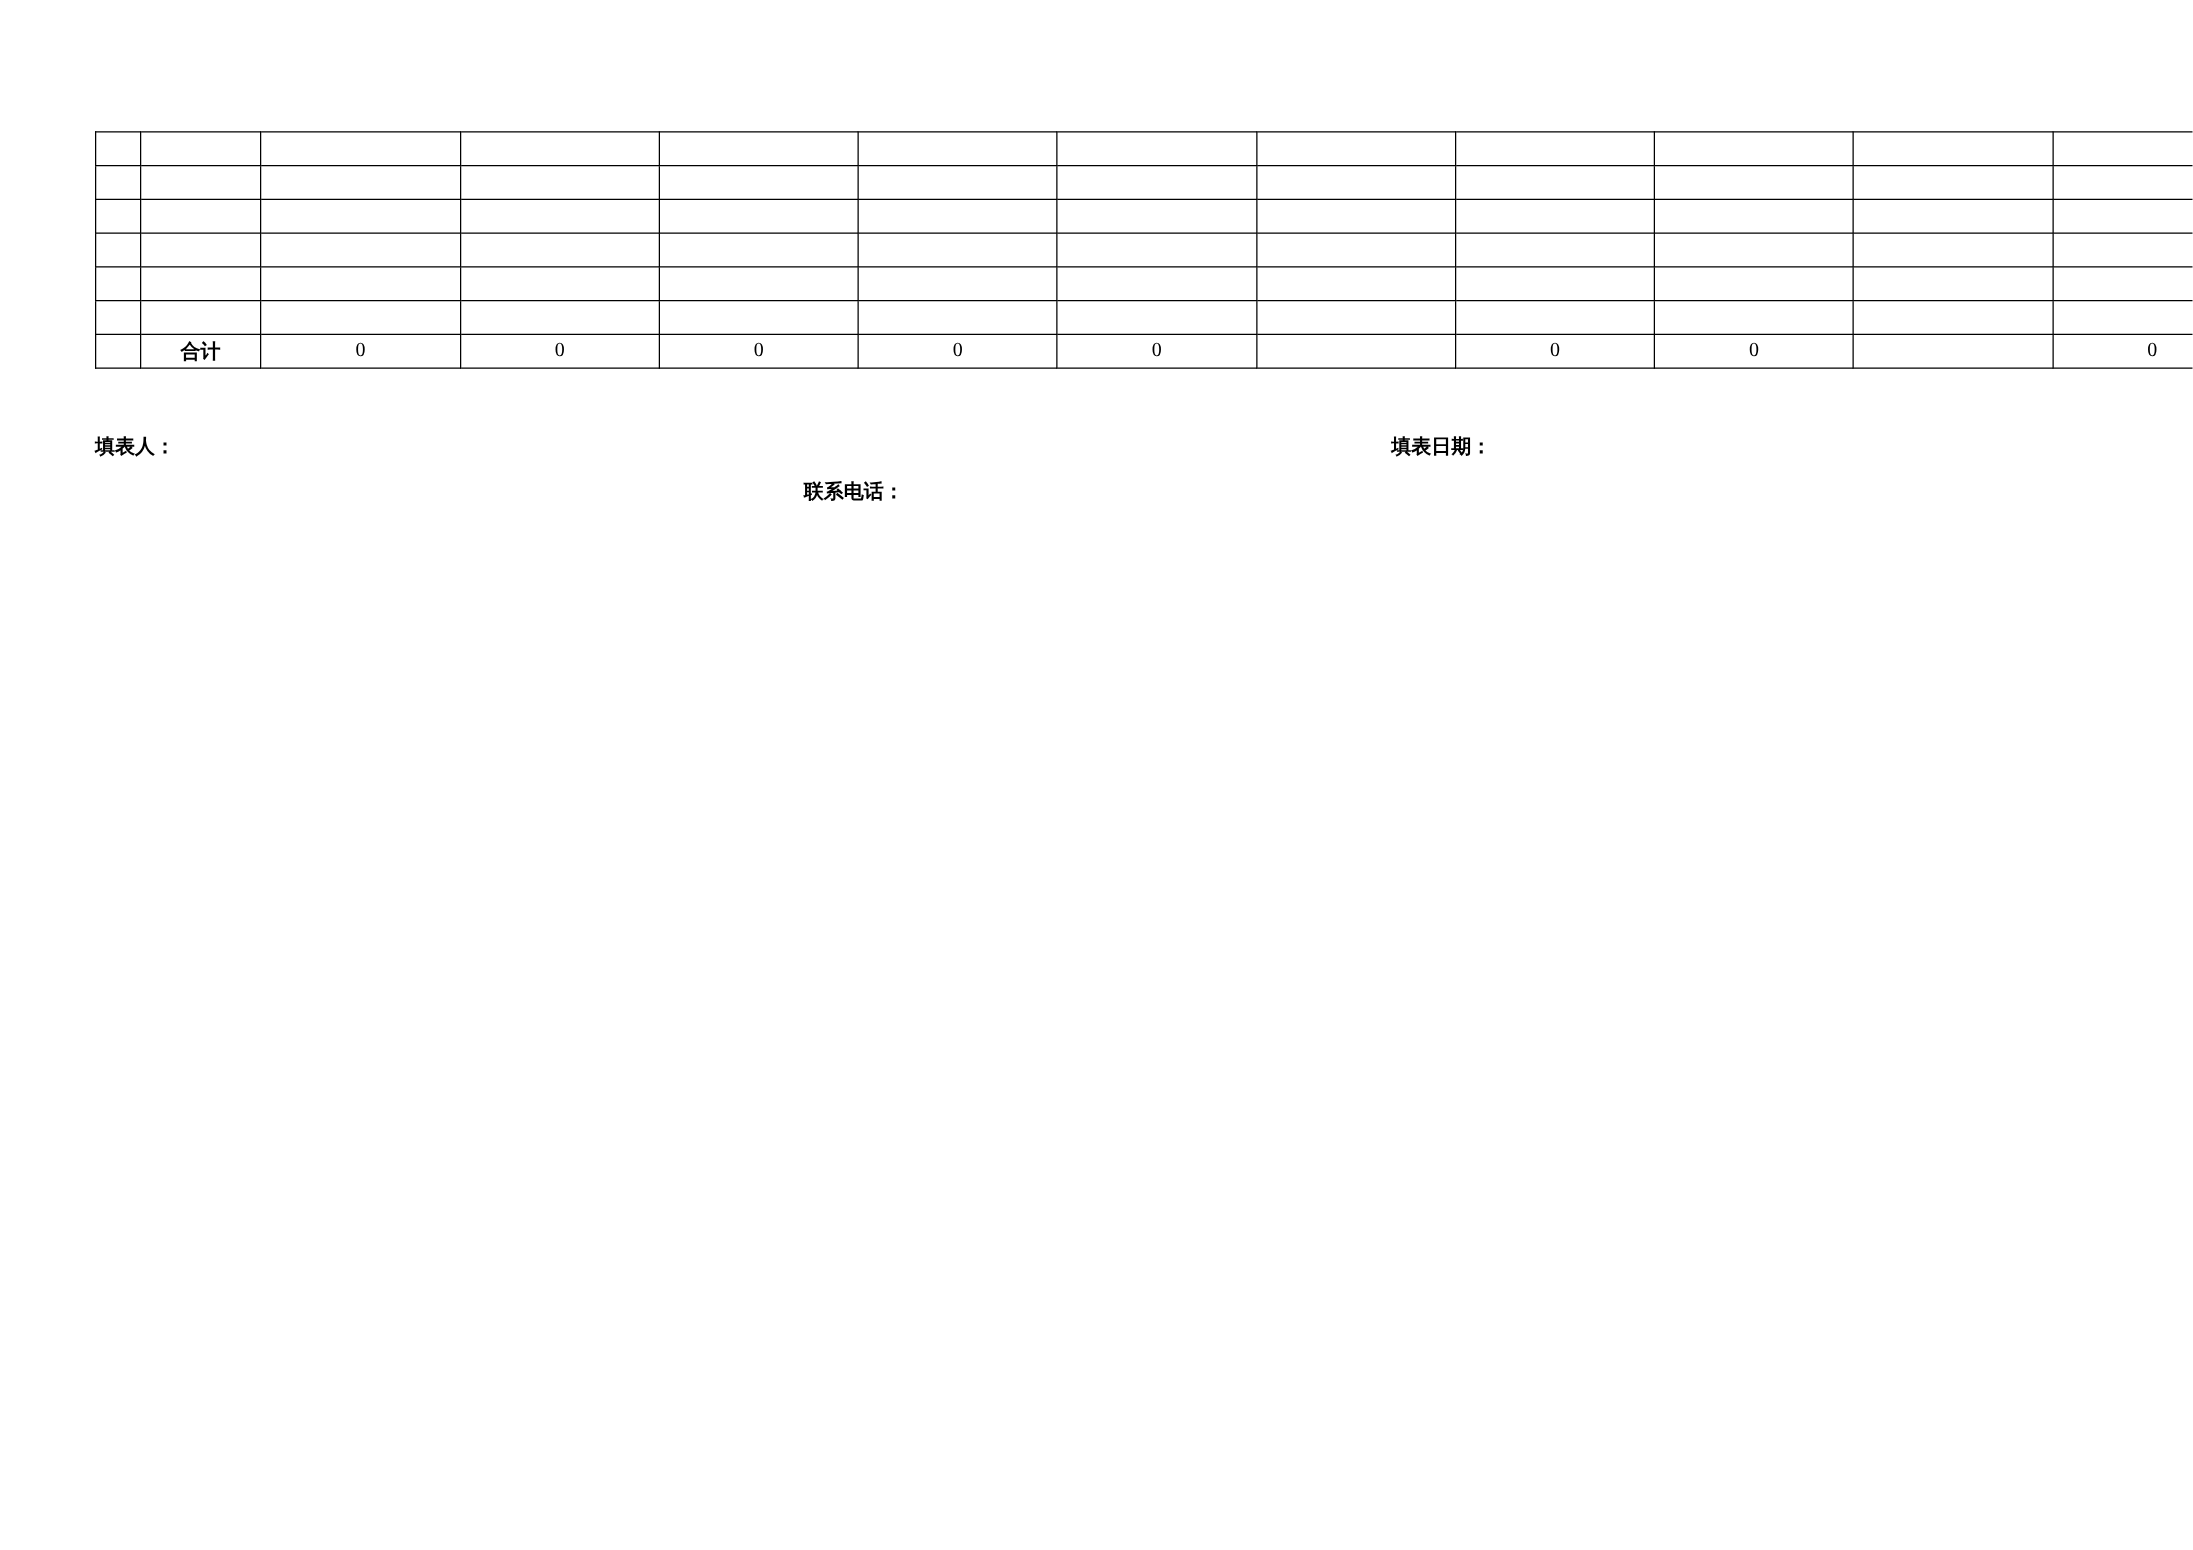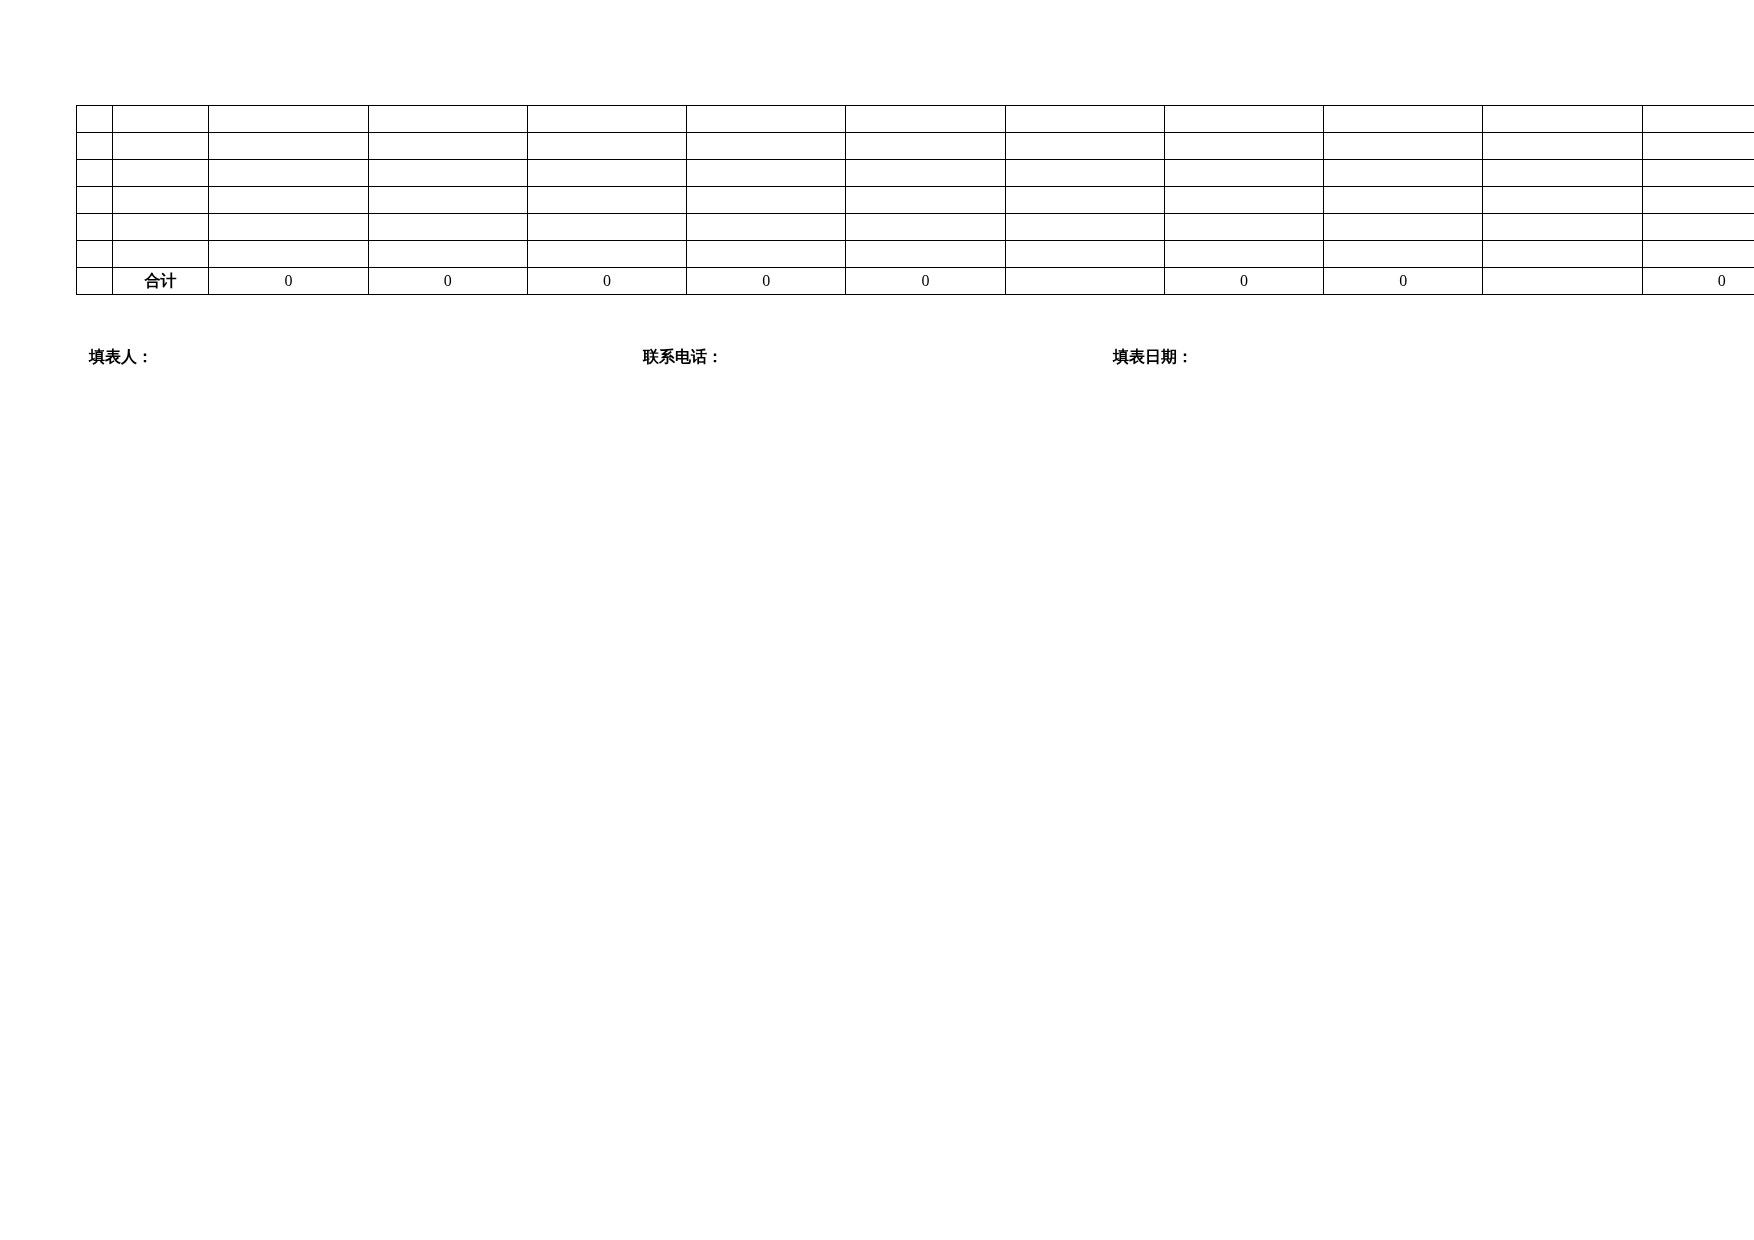--- a/index.html
+++ b/index.html
@@ -46,25 +46,26 @@
       width: 1602px;
       font-size: 16px;
       font-weight: bold;
       font-family: "SimHei", "黑体", sans-serif;
     }
     .footer-item {
       display: inline-block;
     }
     .footer-filler {
       position: absolute;
-      left: 13px;
+      left: 0px;
     }
     .footer-phone {
       position: absolute;
       left: 567px;
+      margin-top: 36px;
     }
     .footer-date {
       position: absolute;
       left: 1037px;
     }
   </style>
 </head>
 <body>
 
 <div class="table-container">

